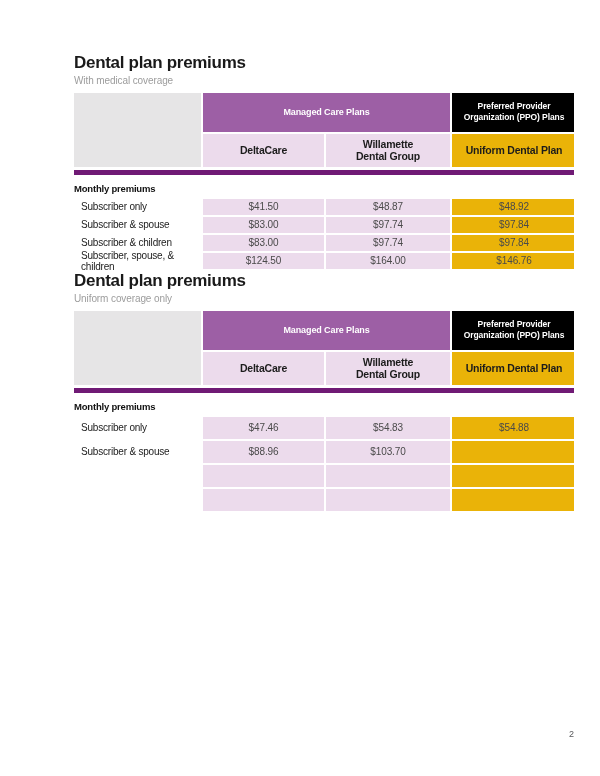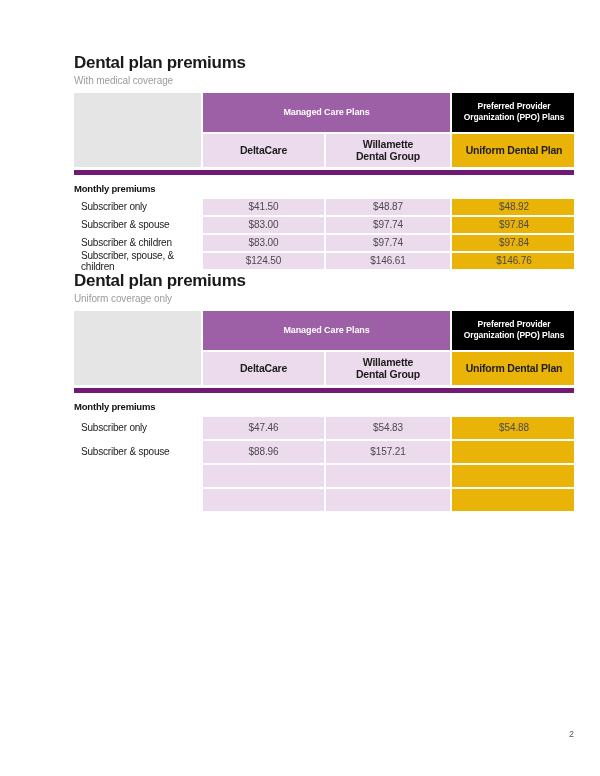--- a/index.html
+++ b/index.html
@@ -126,21 +126,21 @@
         <div class="cell bg-purple">$97.74</div>
         <div class="cell bg-gray">$97.84</div>
 
         <div class="row-label">Subscriber &amp; children</div>
         <div class="cell bg-purple">$83.00</div>
         <div class="cell bg-purple">$97.74</div>
         <div class="cell bg-gray">$97.84</div>
 
         <div class="row-label">Subscriber, spouse, &amp; children</div>
         <div class="cell bg-purple">$124.50</div>
-        <div class="cell bg-purple">$146.61</div>
+        <div class="cell bg-purple">$164.00</div>
         <div class="cell bg-gray">$146.76</div>
       </div>
     </div>
   </div>
 
   <div class="section sec2">
     <div class="title">Dental plan premiums</div>
     <div class="subtitle">Uniform coverage only</div>
 
     <div class="table">
@@ -160,21 +160,21 @@
       </div>
 
       <div class="rows">
         <div class="row-label">Subscriber only</div>
         <div class="cell bg-purple">$47.46</div>
         <div class="cell bg-purple">$54.83</div>
         <div class="cell bg-gray">$54.88</div>
 
         <div class="row-label">Subscriber &amp; spouse</div>
         <div class="cell bg-purple">$88.96</div>
-        <div class="cell bg-purple">$157.21</div>
+        <div class="cell bg-purple">$103.70</div>
         <div class="cell bg-gray"></div>
 
         <div class="row-label"></div>
         <div class="cell bg-purple"></div>
         <div class="cell bg-purple"></div>
         <div class="cell bg-gray"></div>
 
         <div class="row-label"></div>
         <div class="cell bg-purple"></div>
         <div class="cell bg-purple"></div>

